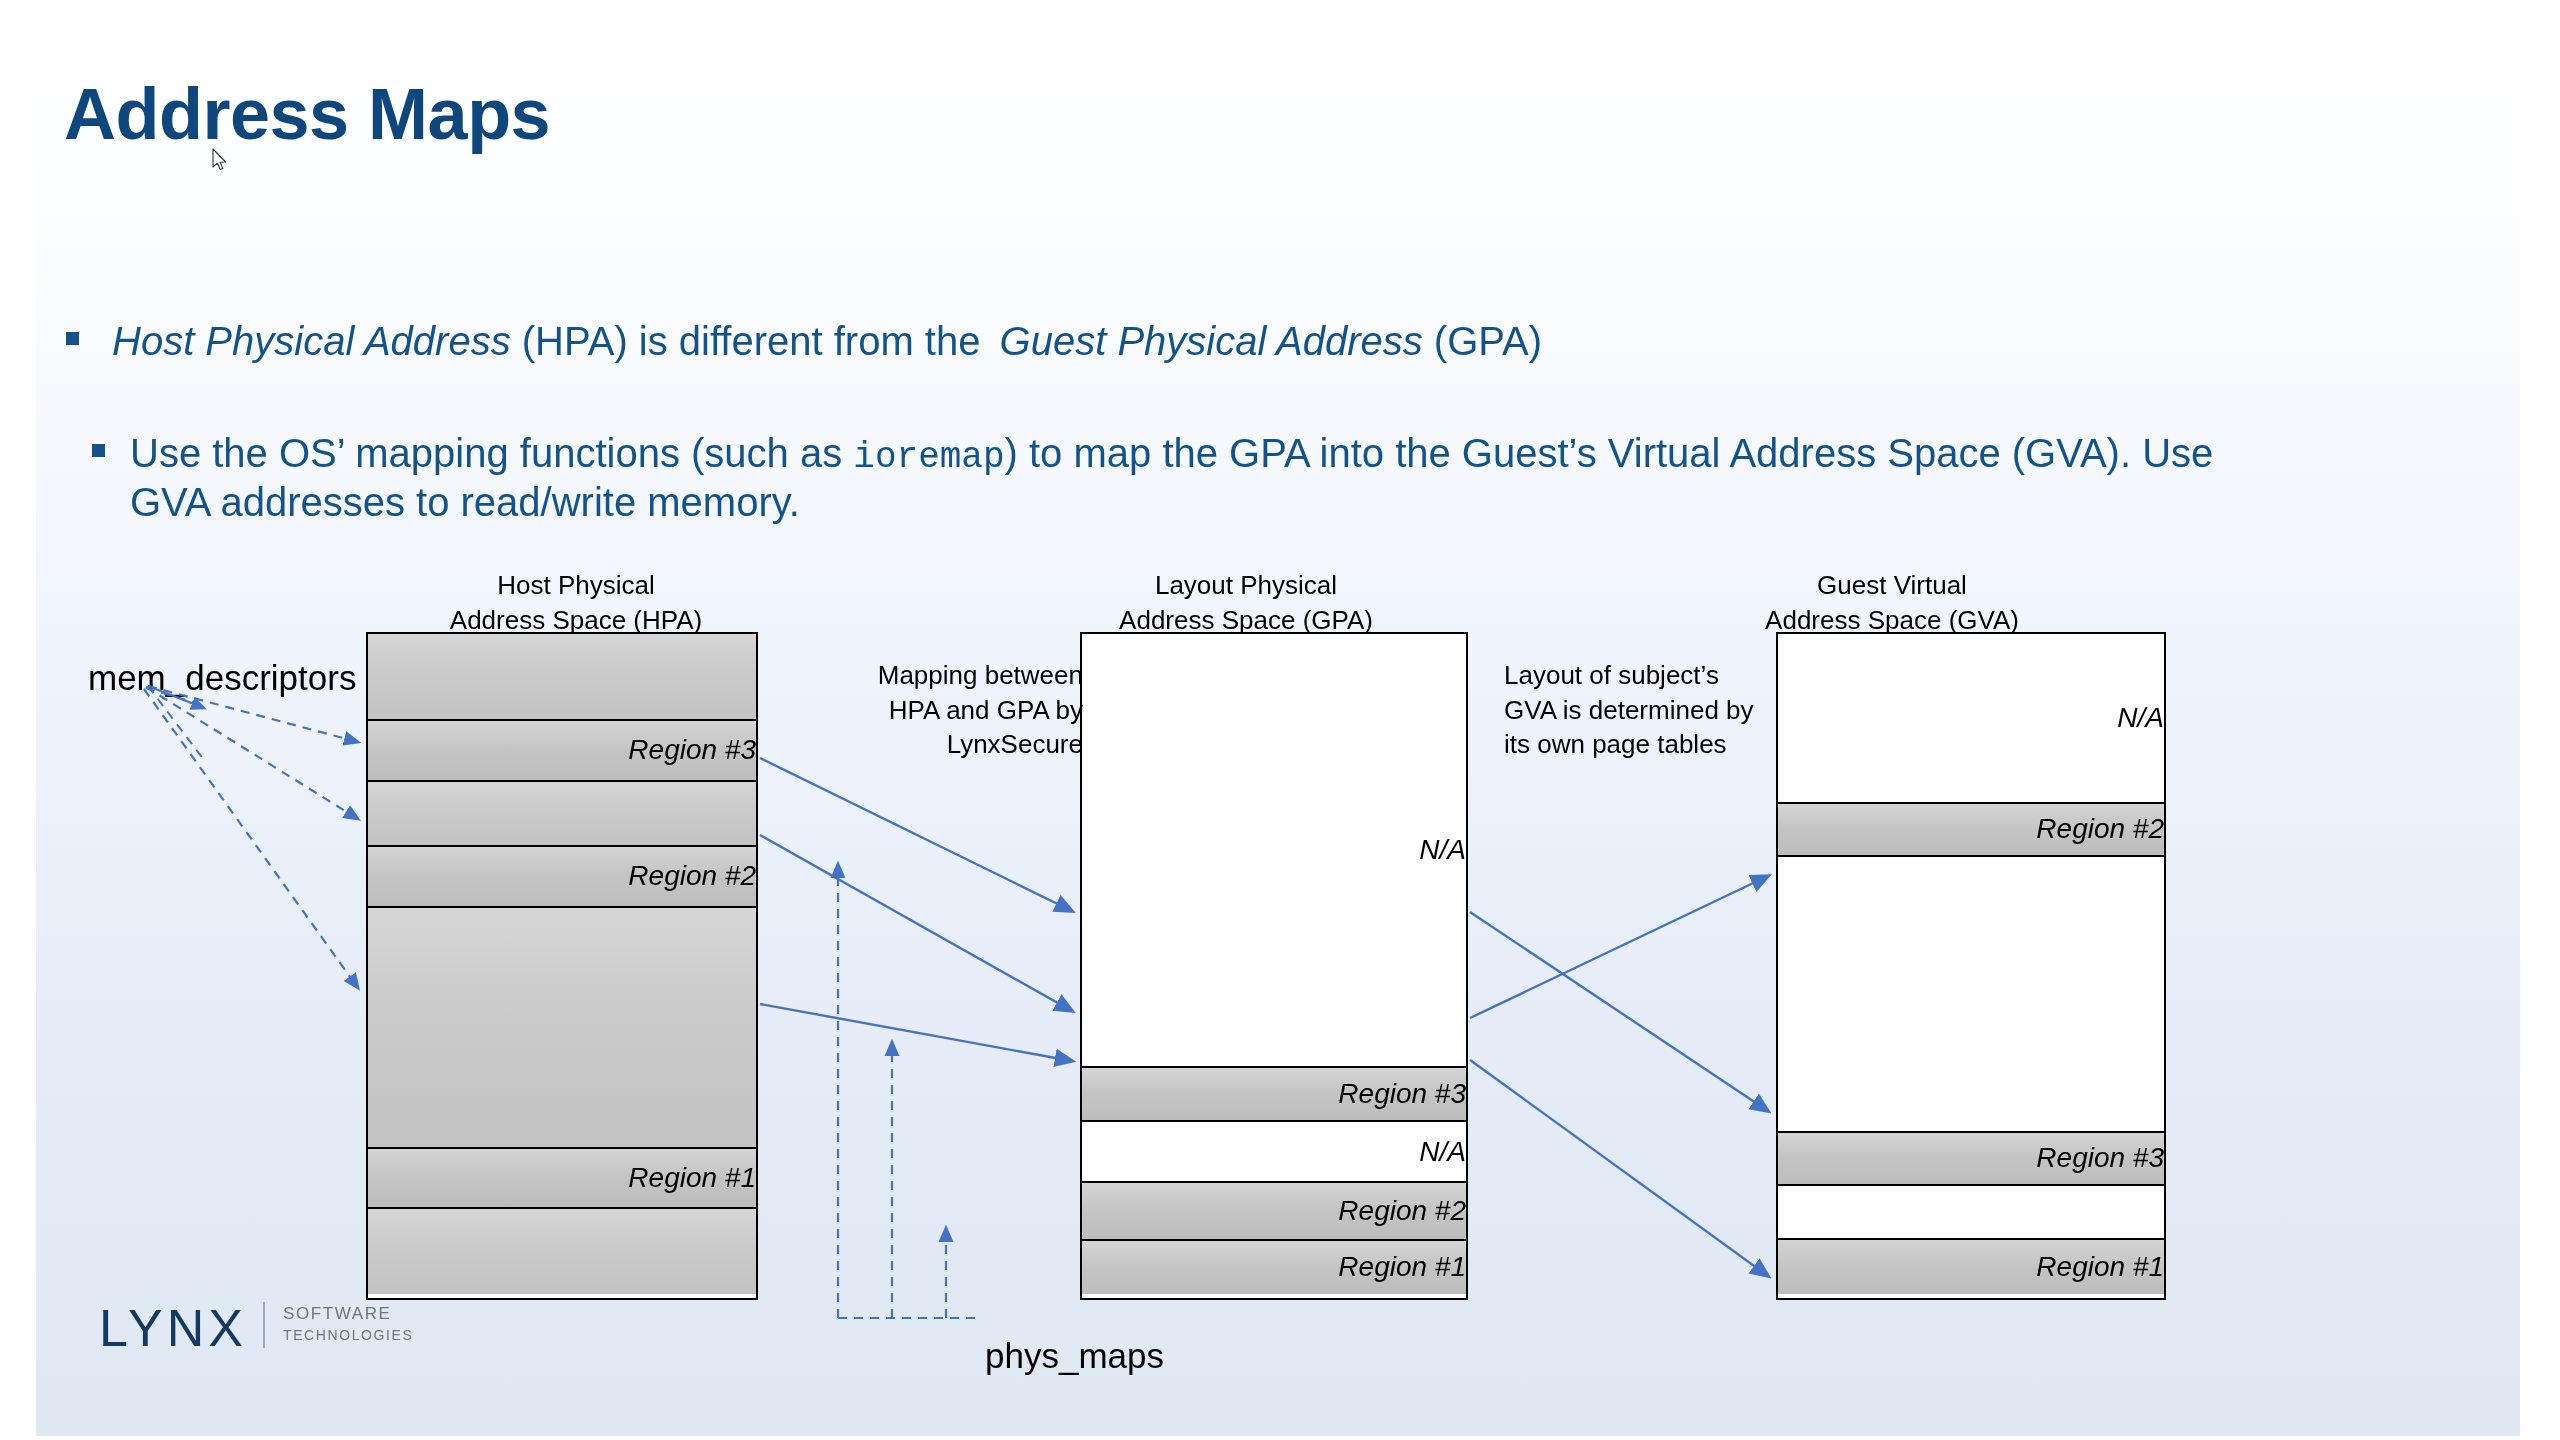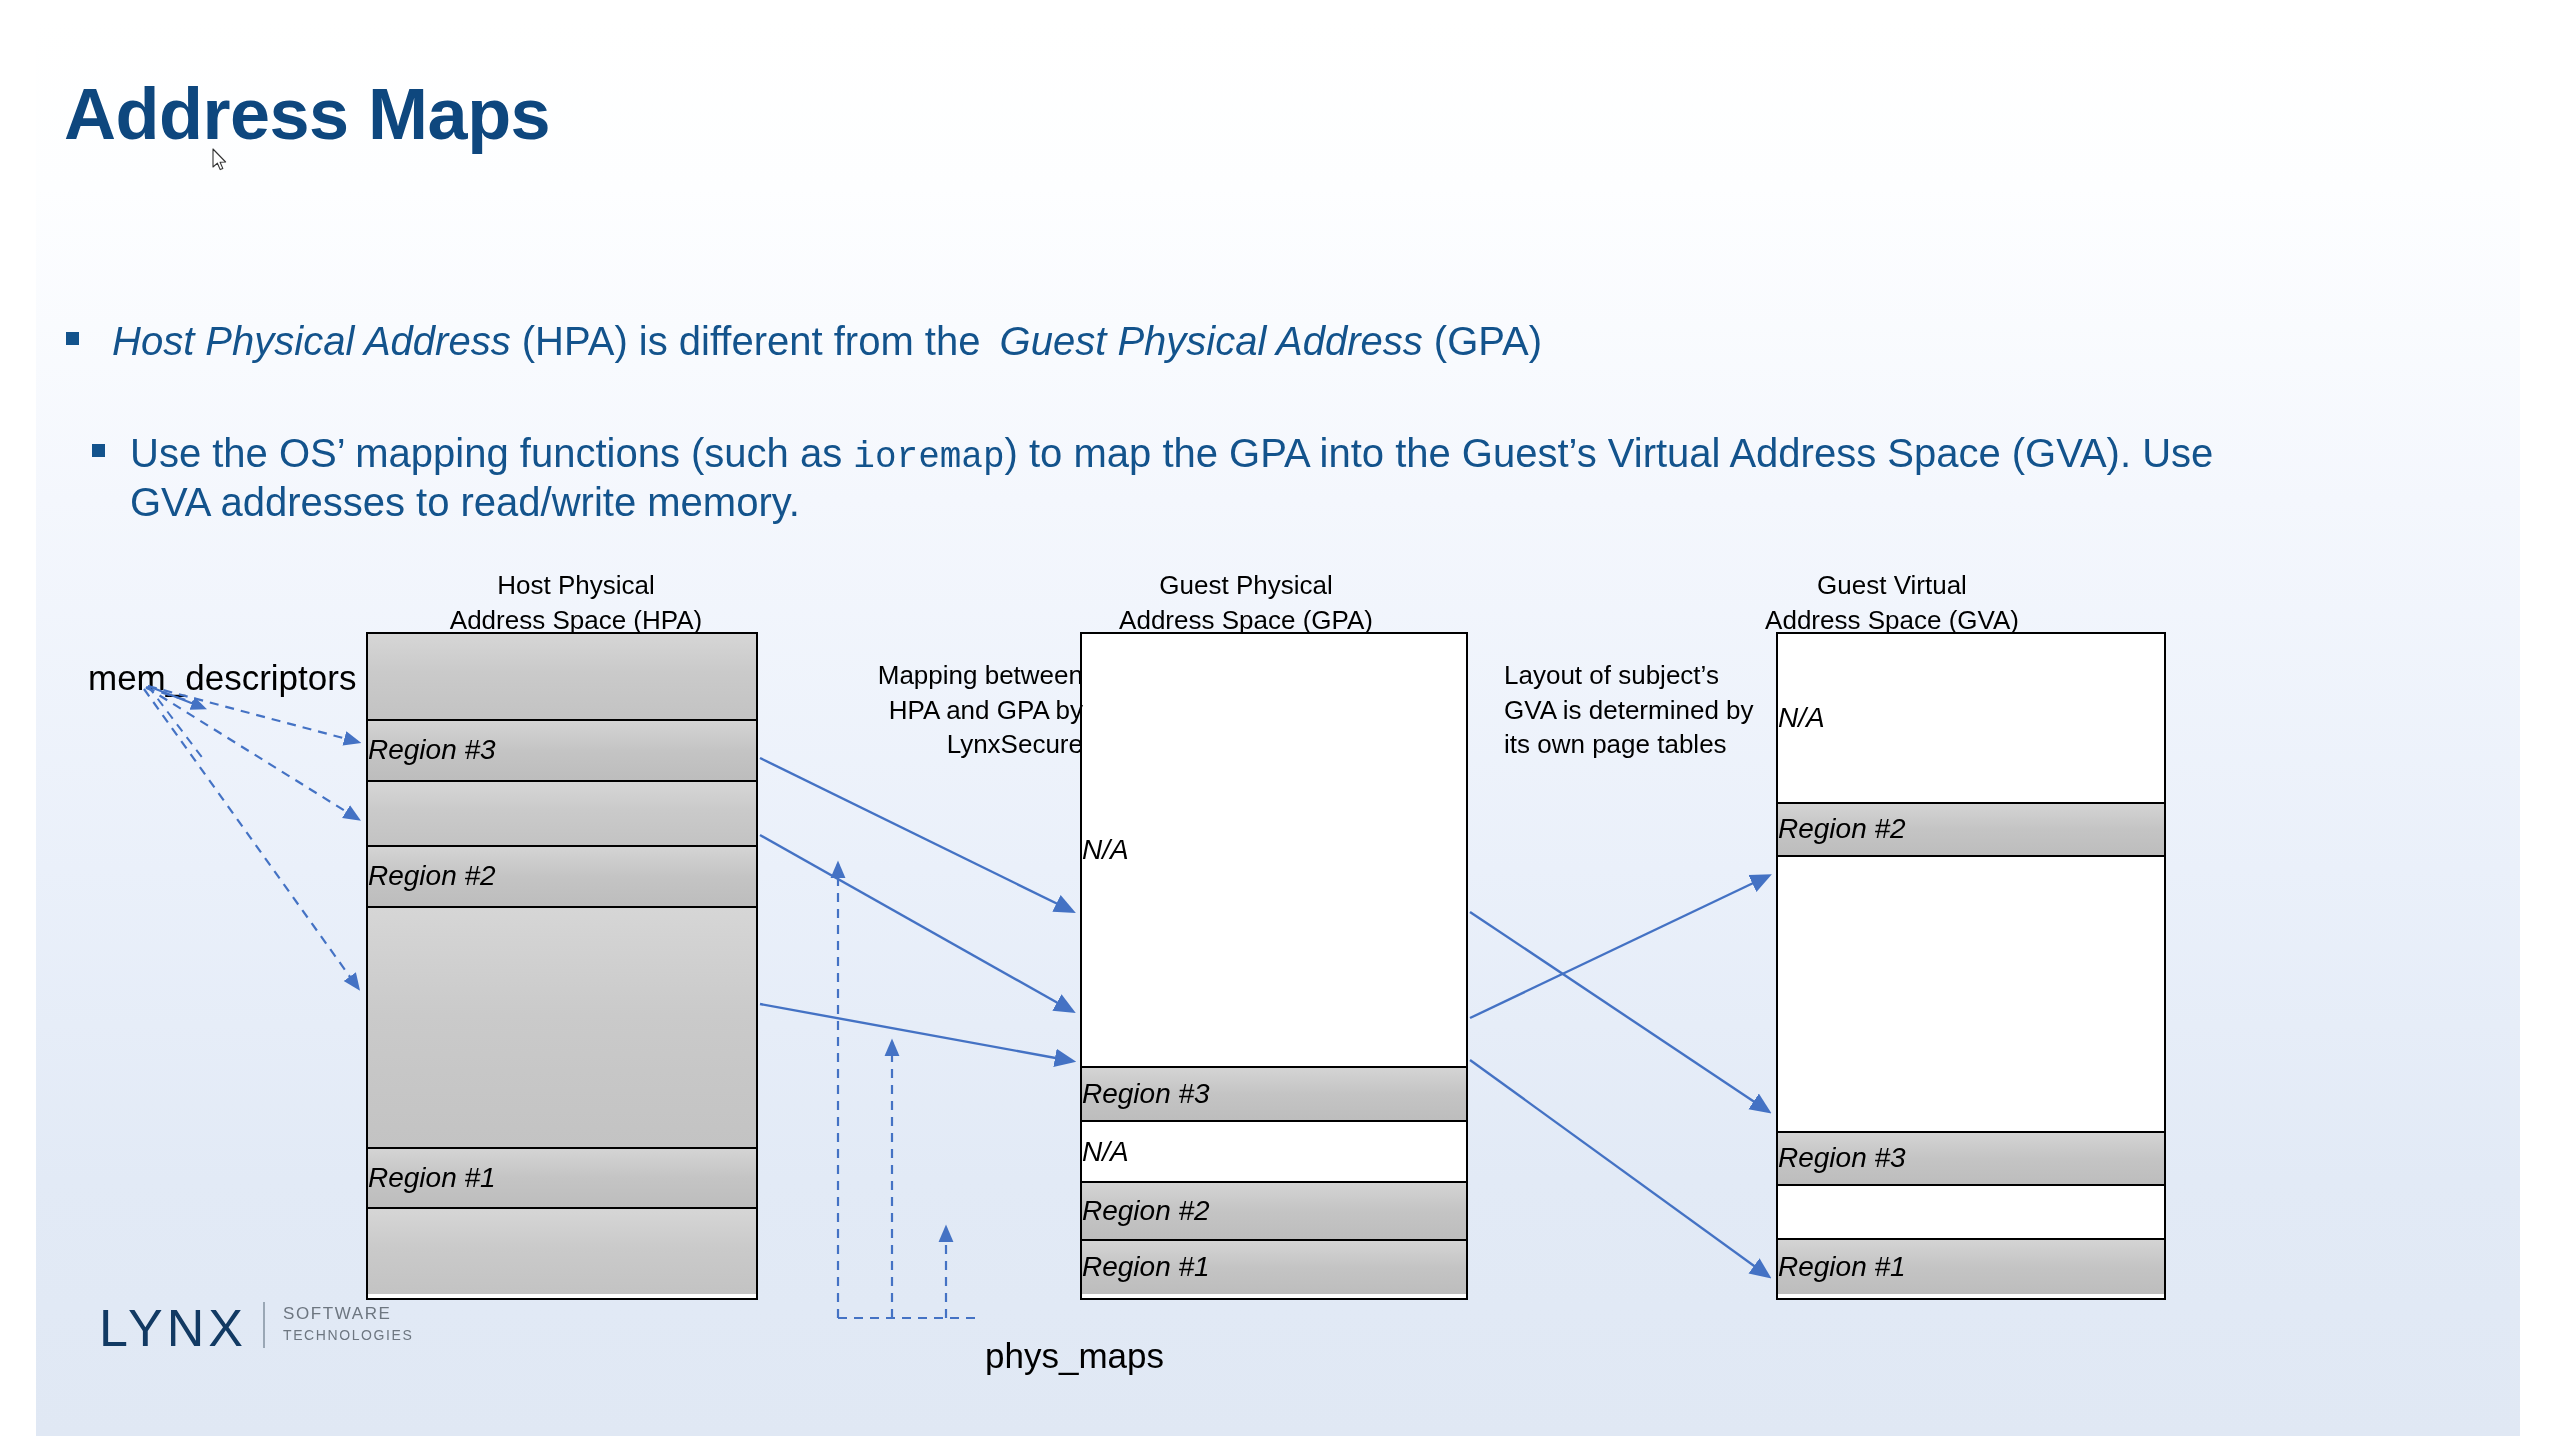--- a/index.html
+++ b/index.html
@@ -37,21 +37,21 @@
   }
 
   .mapbox{position:absolute;border:2px solid #000;box-sizing:border-box;background:#fff;}
   .seg{box-sizing:border-box;width:100%;position:relative;}
   .seg.gray{background:linear-gradient(to bottom,#d6d6d6 0%,#cacaca 45%,#c3c3c3 100%);}
   .seg.graydark{background:linear-gradient(to bottom,#d4d4d4 0%,#c4c4c4 50%,#bdbdbd 100%);}
   .seg.white{background:#ffffff;}
   .seg.brd{border-bottom:2px solid #000;}
   .seg-label{
     position:absolute;left:0;right:0;top:50%;transform:translateY(-50%);
-    text-align:left;font-style:italic;font-size:28px;color:#000;
+    text-align:right;font-style:italic;font-size:28px;color:#000;
   }
   .seg-label.na{font-style:italic;}
 
   
   .note{position:absolute;color:#000;font-size:26px;line-height:1.33;}
   .codelabel{position:absolute;font-size:35px;color:#000;}
 
   
   #lines{position:absolute;left:0;top:0;width:2484px;height:1418px;pointer-events:none;}
 
@@ -84,21 +84,21 @@
     <span class="bullet-text">
       <span>Use the OS’ mapping functions (such as </span><span class="mono">ioremap</span><span>) to map the GPA into the Guest’s Virtual Address Space (GVA). Use GVA addresses to read/write memory.</span>
     </span>
   </div>
 
   <div class="col-head" style="left:340px;top:550px;width:400px;">
     <div>Host Physical</div>
     <div>Address Space (HPA)</div>
   </div>
   <div class="col-head" style="left:1010px;top:550px;width:400px;">
-    <div>Guest Physical</div>
+    <div>Layout Physical</div>
     <div>Address Space (GPA)</div>
   </div>
   <div class="col-head" style="left:1656px;top:550px;width:400px;">
     <div>Guest Virtual</div>
     <div>Address Space (GVA)</div>
   </div>
 
   <div class="mapbox" id="box-hpa" style="left:330px;top:614px;width:392px;height:668px;">
       <div class="seg gray brd" style="height: 86.8421px;"></div>
       <div class="seg graydark brd" style="height: 60.7895px;">

